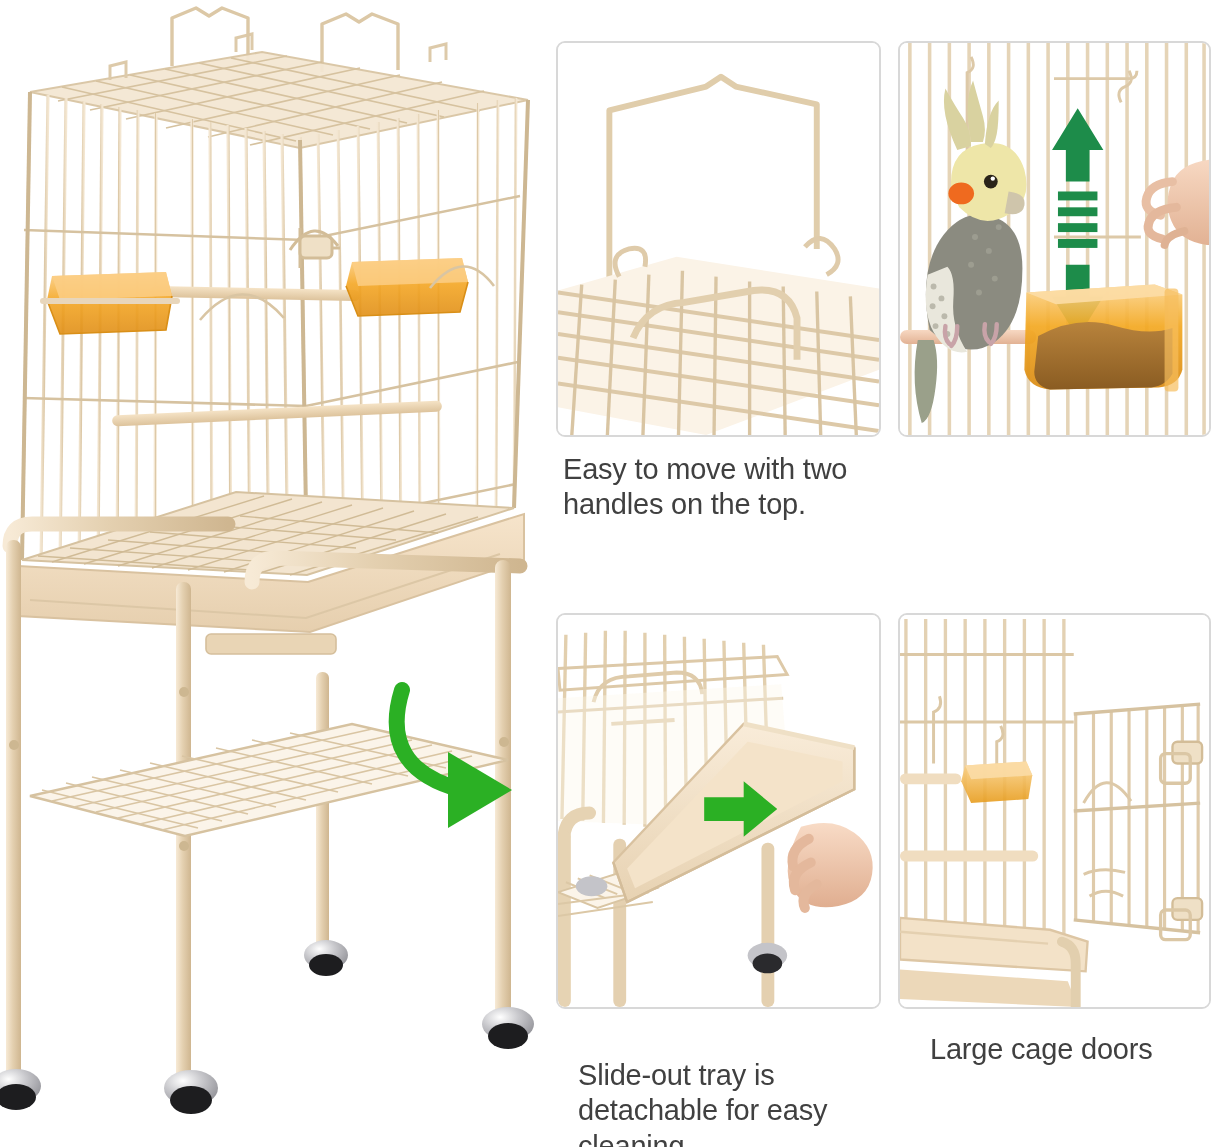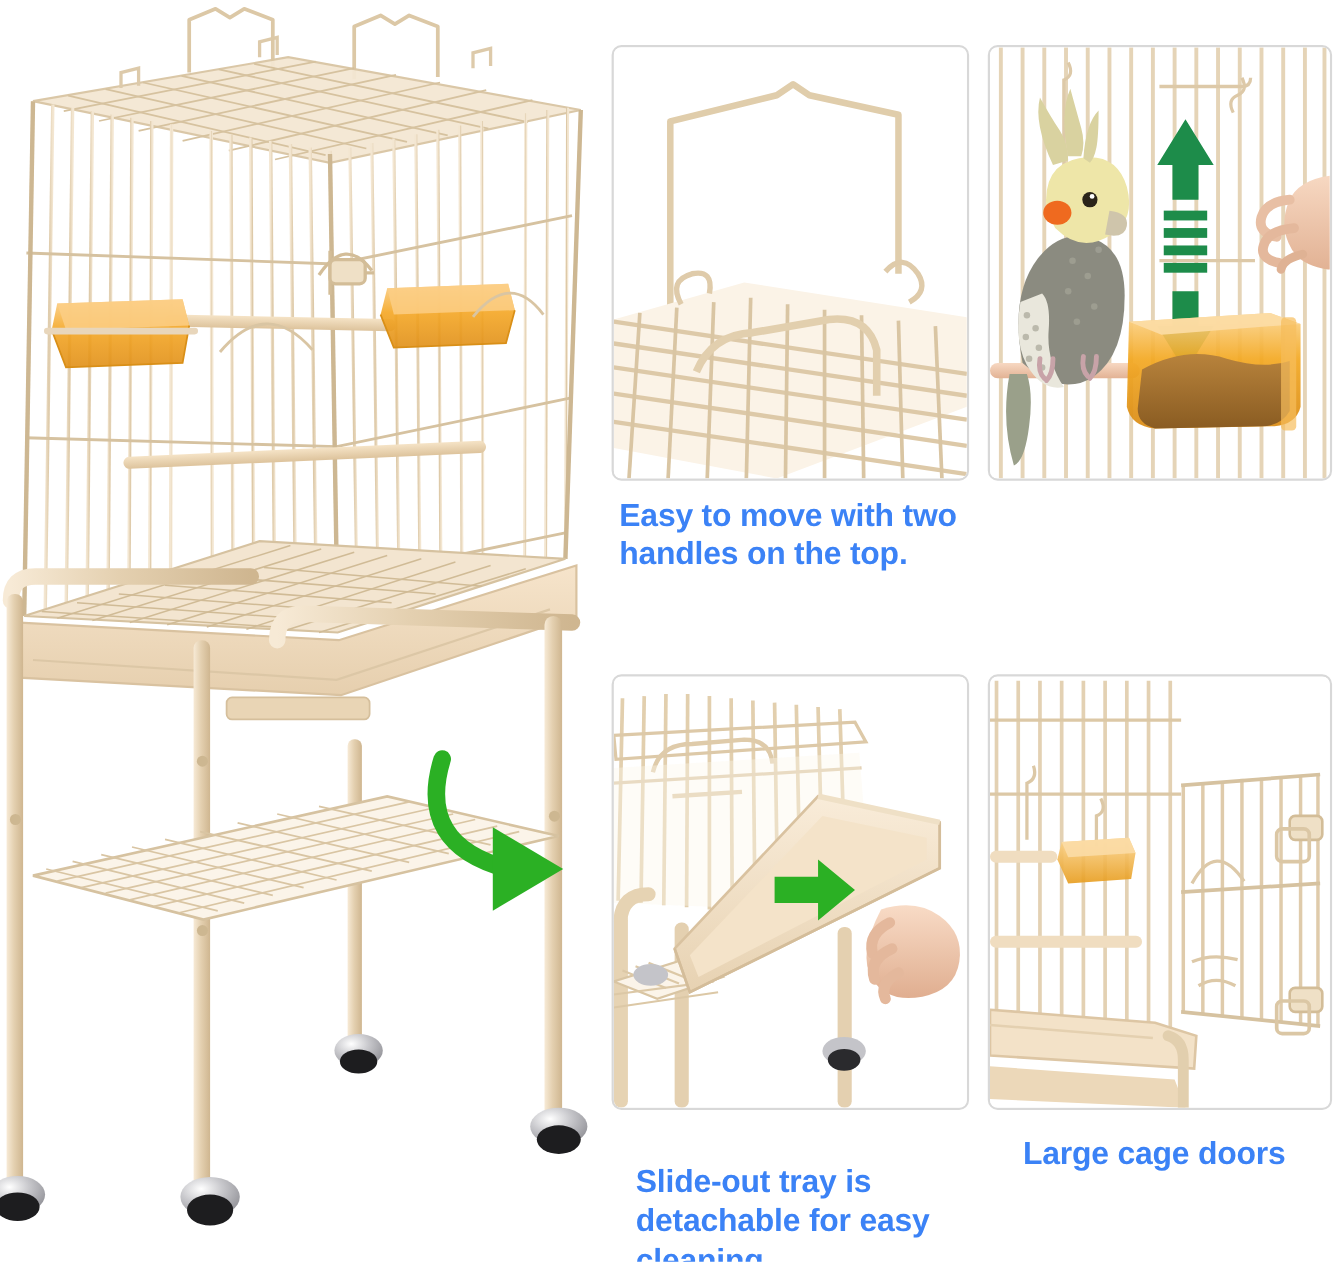--- a/index.html
+++ b/index.html
@@ -24,24 +24,24 @@
     background: #ffffff;
     overflow: hidden;
   }
   .p-tl { left: 556px;  top: 41px;  width: 325px; height: 396px; }
   .p-tr { left: 898px;  top: 41px;  width: 313px; height: 396px; }
   .p-bl { left: 556px;  top: 613px; width: 325px; height: 396px; }
   .p-br { left: 898px;  top: 613px; width: 313px; height: 396px; }
 
   .caption {
     position: absolute;
-    color: #3b82f6;
+    color: #404040;
     font-size: 29px;
     line-height: 1.22;
-    font-weight: 700;
+    font-weight: 400;
     letter-spacing: -0.2px;
     font-family: "Liberation Sans", sans-serif;
   }
   .c-tl { left: 563px;  top: 452px;  width: 330px; }
   .c-tr { left: 903px;  top: 452px;  width: 312px; }
   .c-bl { left: 578px;  top: 1032px; width: 320px; margin-top: 26px; }
   .c-br { left: 930px;  top: 1032px; width: 290px; }
 </style>
 </head>
 <body>

